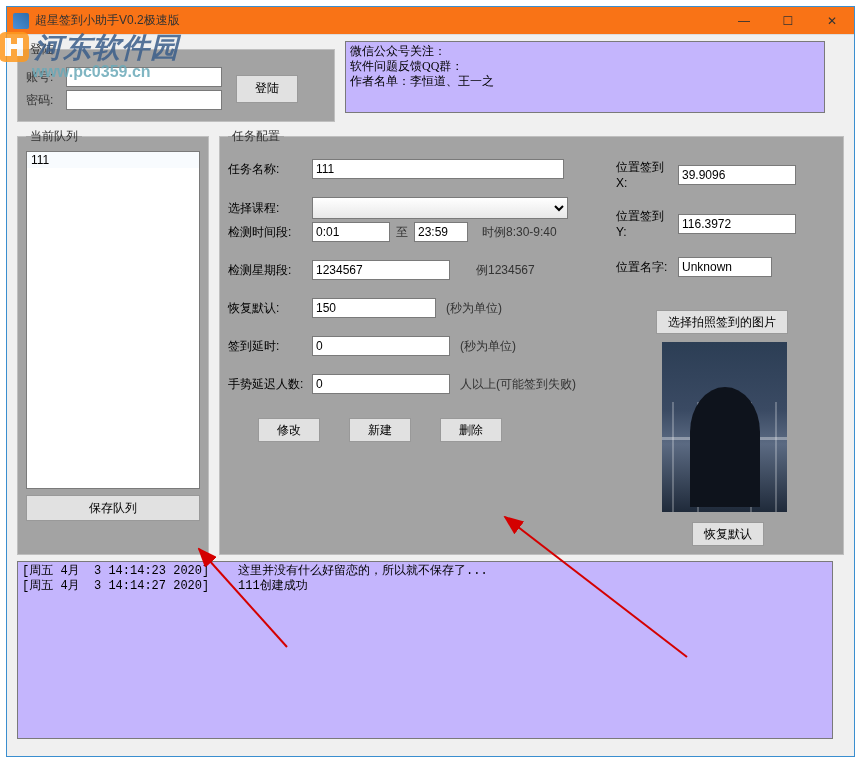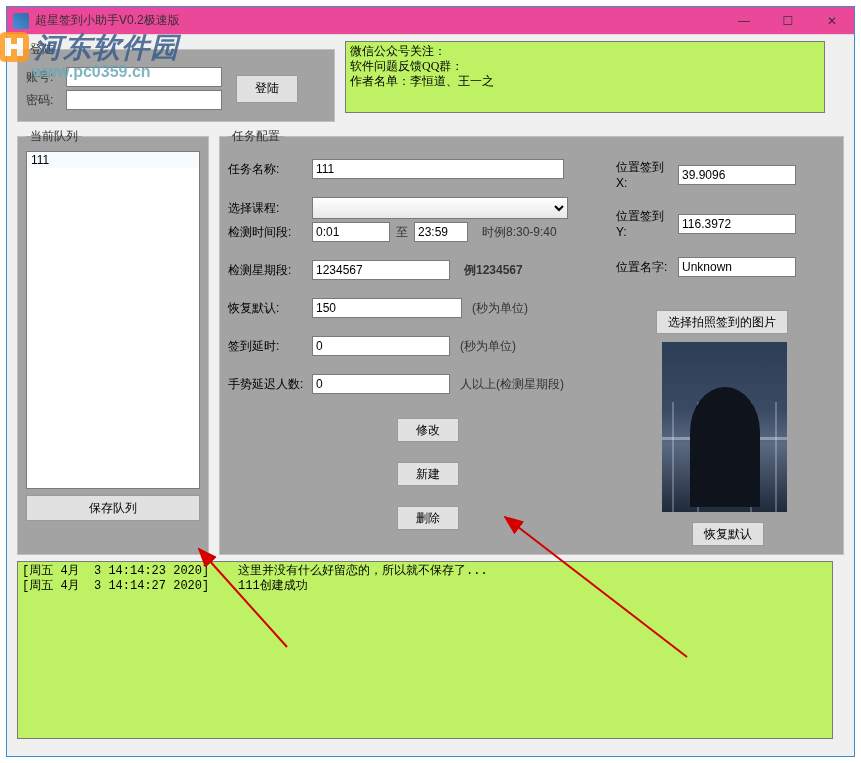--- a/index.html
+++ b/index.html
@@ -1,38 +1,38 @@
 <!DOCTYPE html>
 <html><head>
 <meta charset="utf-8">
 <style>
   * { box-sizing: border-box; font-family: "Microsoft YaHei", "SimSun", Arial, sans-serif; font-size: 12px; }
   body { margin: 0; background: #fff; width: 861px; height: 763px; position: relative; overflow: hidden; }
   .window { position: absolute; left: 6px; top: 6px; width: 849px; height: 751px; border: 1px solid #3a8ecf; background: #f0f0f0; }
-  .titlebar { height: 28px; background: #ec4899; display: flex; align-items: center; border-bottom: 1px solid #ddd; }
+  .titlebar { height: 28px; background: #f97316; display: flex; align-items: center; border-bottom: 1px solid #ddd; }
   .title-icon { width: 16px; height: 16px; margin: 0 6px; background: linear-gradient(45deg,#4a90d9,#2e6ca8); border-radius:2px; }
   .title-text { flex:1; color:#333; font-size:12px; }
   .win-btn { width:44px; height:28px; display:flex; align-items:center; justify-content:center; color:#333; }
   .client { position:relative; padding:6px 10px 10px; }
 
   
   .wm { position:absolute; left:-10px; top:-6px; pointer-events:none; opacity:.85; z-index:50;}
   .wm .logo { display:inline-block; vertical-align:middle;}
   .wm .brand { font-size:28px; font-weight:bold; color:#3b5e8a; font-style:italic; letter-spacing:1px; display:inline-block; vertical-align:middle;}
   .wm .url { font-size:16px; color:#6aa9b8; font-weight:bold; margin-left:35px; margin-top:-4px;}
 
   fieldset { border:1px solid #bfbfbf; margin:0; padding:6px 8px 8px; background:#a3a3a3; }
   legend { padding:0 4px; color:#333; font-size:12px;}
   .row { display:flex; align-items:center; margin:3px 0; gap:6px;}
   label.lbl { width:60px; text-align:left; color:#333;}
   input[type=text], input[type=password] { border:1px solid #7a7a7a; background:#fff; height:20px; padding:1px 3px; font-size:12px;}
   select { border:1px solid #7a7a7a; background:linear-gradient(#fff,#e8e8e8); height:22px; font-size:12px;}
   button.btn { border:1px solid #999; background:#e1e1e1; height:24px; min-width:62px; padding:2px 10px; cursor:pointer; }
   button.wide { min-width:132px; }
-  textarea, .multiline { border:1px solid #7a7a7a; background:#bef264; font-family:"SimSun","Courier New",monospace; font-size:12px; padding:2px 4px; resize:none; line-height:15px; white-space:pre;}
+  textarea, .multiline { border:1px solid #7a7a7a; background:#c4b5fd; font-family:"SimSun","Courier New",monospace; font-size:12px; padding:2px 4px; resize:none; line-height:15px; white-space:pre;}
   .listbox { border:1px solid #7a7a7a; background:#fff; overflow:auto;}
   .listbox .item { padding:1px 4px; }
   .listbox .item.selected { background:#e5f1fb44;}
   .hint { color:#333;}
   .img-preview { width:125px; height:170px; background:linear-gradient(180deg,#2c3e55 0%,#3a4a63 40%,#5b6a82 60%,#1f2a3a 100%); border:none; position:relative; margin-left:10px;}
   .sil { position:absolute; left:28px; top:45px; width:70px; height:120px; background:#0e131c; border-top-left-radius:35px 45px; border-top-right-radius:35px 45px;}
   .rail { position:absolute; left:0; right:0; top:95px; height:3px; background:rgba(255,255,255,.35);}
   .rail-v { position:absolute; top:60px; bottom:0; width:2px; background:rgba(255,255,255,.25);}
   .top-row { display:flex; gap:10px;}
   .mid-row { display:flex; gap:10px; margin-top:6px;}
@@ -120,56 +120,56 @@
             <div class="row" style="">
               <label class="lbl2">检测时间段:</label>
               <input type="text" style="width: 78px;" value="0:01">
               <span class="hint">至</span>
               <input type="text" style="width: 54px;" value="23:59">
               <span class="hint" style="margin-left:8px;">时例8:30-9:40</span>
             </div>
             <div class="row" style="margin-top:18px;">
               <label class="lbl2">检测星期段:</label>
               <input type="text" style="width: 138px;" value="1234567">
-              <span class="hint" style="margin-left:8px;font-weight:bold;">例1234567</span>
+              <span class="hint" style="margin-left:20px;">例1234567</span>
             </div>
             <div class="row" style="margin-top:18px;">
               <label class="lbl2">恢复默认:</label>
-              <input type="text" style="width: 150px;" value="150">
+              <input type="text" style="width: 124px;" value="150">
               <span class="hint" style="margin-left:4px;">(秒为单位)</span>
             </div>
             <div class="row" style="margin-top:18px;">
               <label class="lbl2">签到延时:</label>
               <input type="text" style="width: 138px;" value="0">
               <span class="hint" style="margin-left:4px;">(秒为单位)</span>
             </div>
             <div class="row" style="margin-top:18px;">
               <label class="lbl2">手势延迟人数:</label>
               <input type="text" style="width: 138px;" value="0">
-              <span class="hint" style="margin-left:4px;">人以上(检测星期段)</span>
+              <span class="hint" style="margin-left:4px;">人以上(可能签到失败)</span>
             </div>
-            <div class="row" style="margin-top:24px; gap:20px; padding-left:30px;flex-direction:column;">
+            <div class="row" style="margin-top:24px; gap:29px; padding-left:30px;">
               <button class="btn">修改</button>
               <button class="btn">新建</button>
               <button class="btn">删除</button>
             </div>
           </div>
 
           <div class="tconf-right" style="width:200px;">
             <div class="row" style="margin-top:8px;">
               <label class="lbl2">位置签到X:</label>
               <input type="text" style="width: 118px;" value="39.9096">
             </div>
             <div class="row" style="margin-top:18px;">
               <label class="lbl2">位置签到Y:</label>
               <input type="text" style="width: 118px;" value="116.3972">
             </div>
             <div class="row" style="margin-top:18px;">
               <label class="lbl2">位置名字:</label>
-              <input type="text" style="width: 118px;" value="Unknown">
+              <input type="text" style="width: 94px;" value="Unknown">
             </div>
             <button class="btn wide" style="margin-top:30px; margin-left:40px;">选择拍照签到的图片</button>
             <div class="img-preview" style="margin-top:8px; margin-left:46px;">
               <div class="rail"></div>
               <div class="rail-v" style="left:10px;"></div>
               <div class="rail-v" style="left:35px;"></div>
               <div class="rail-v" style="right:35px;"></div>
               <div class="rail-v" style="right:10px;"></div>
               <div class="sil"></div>
             </div>

